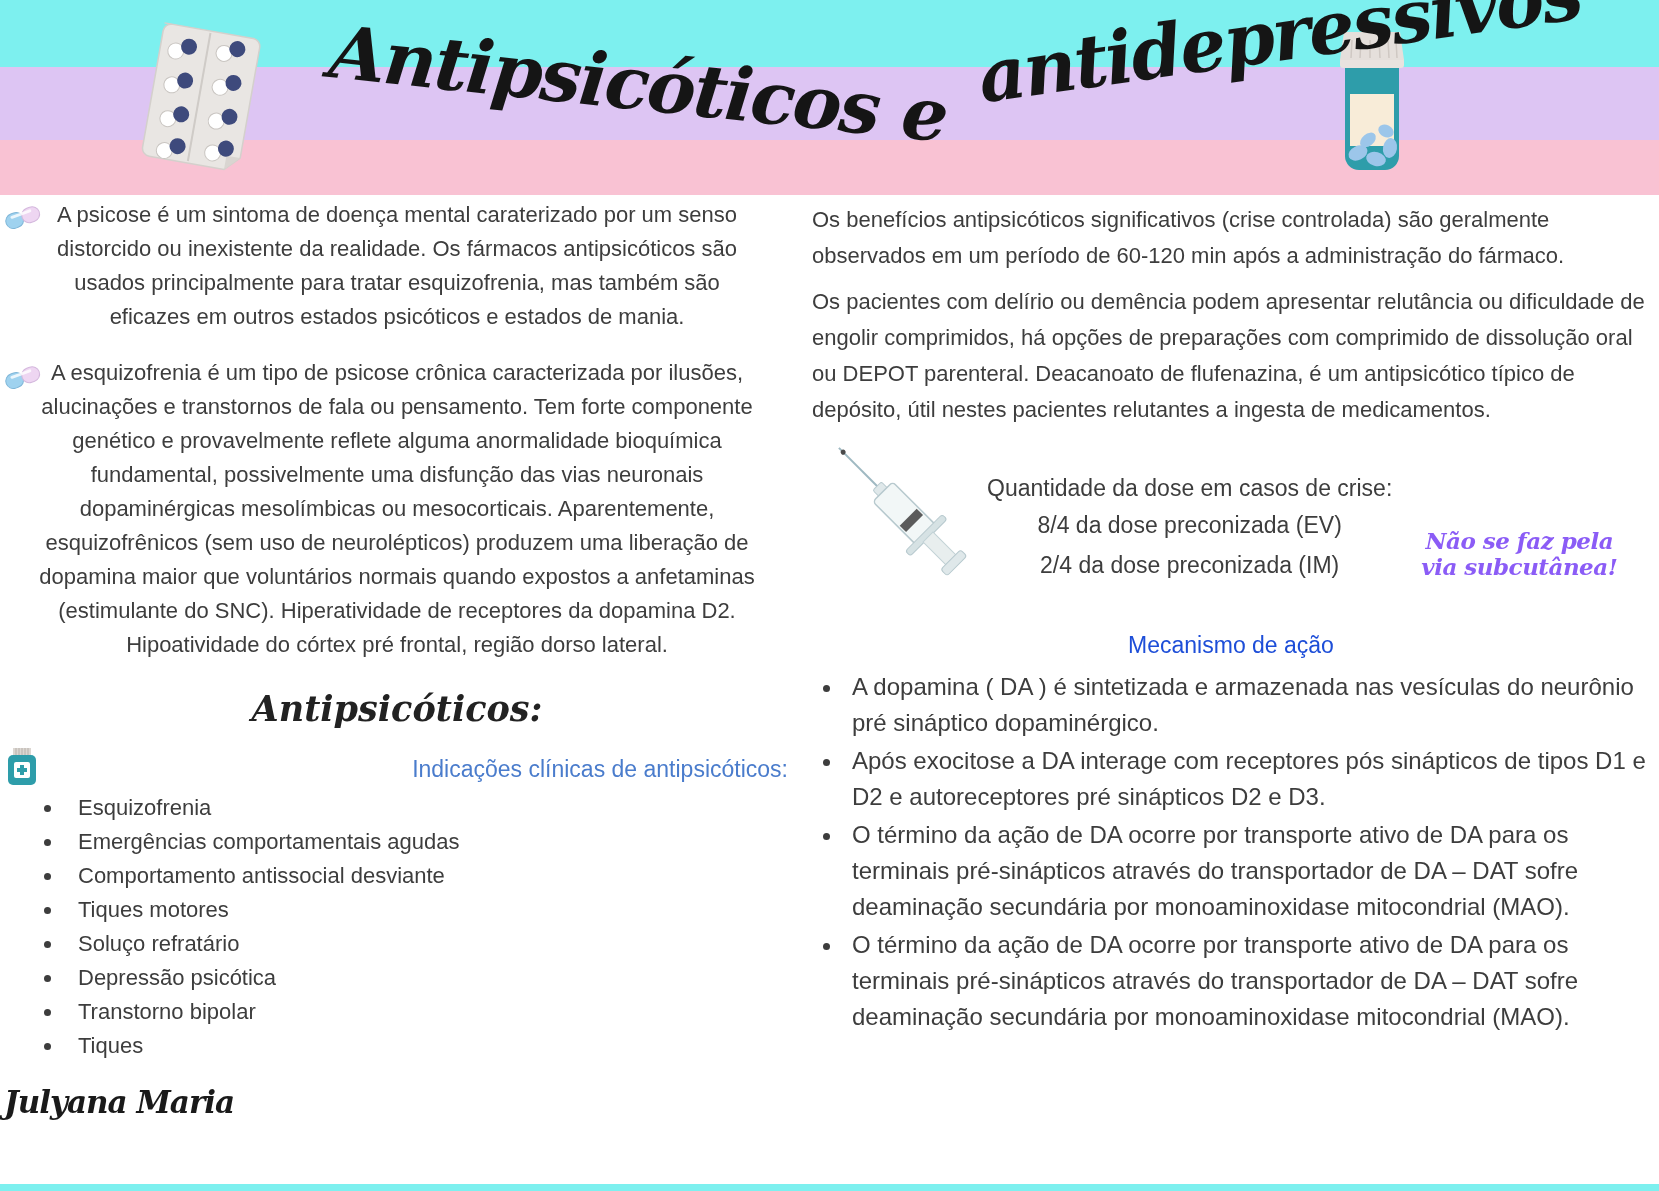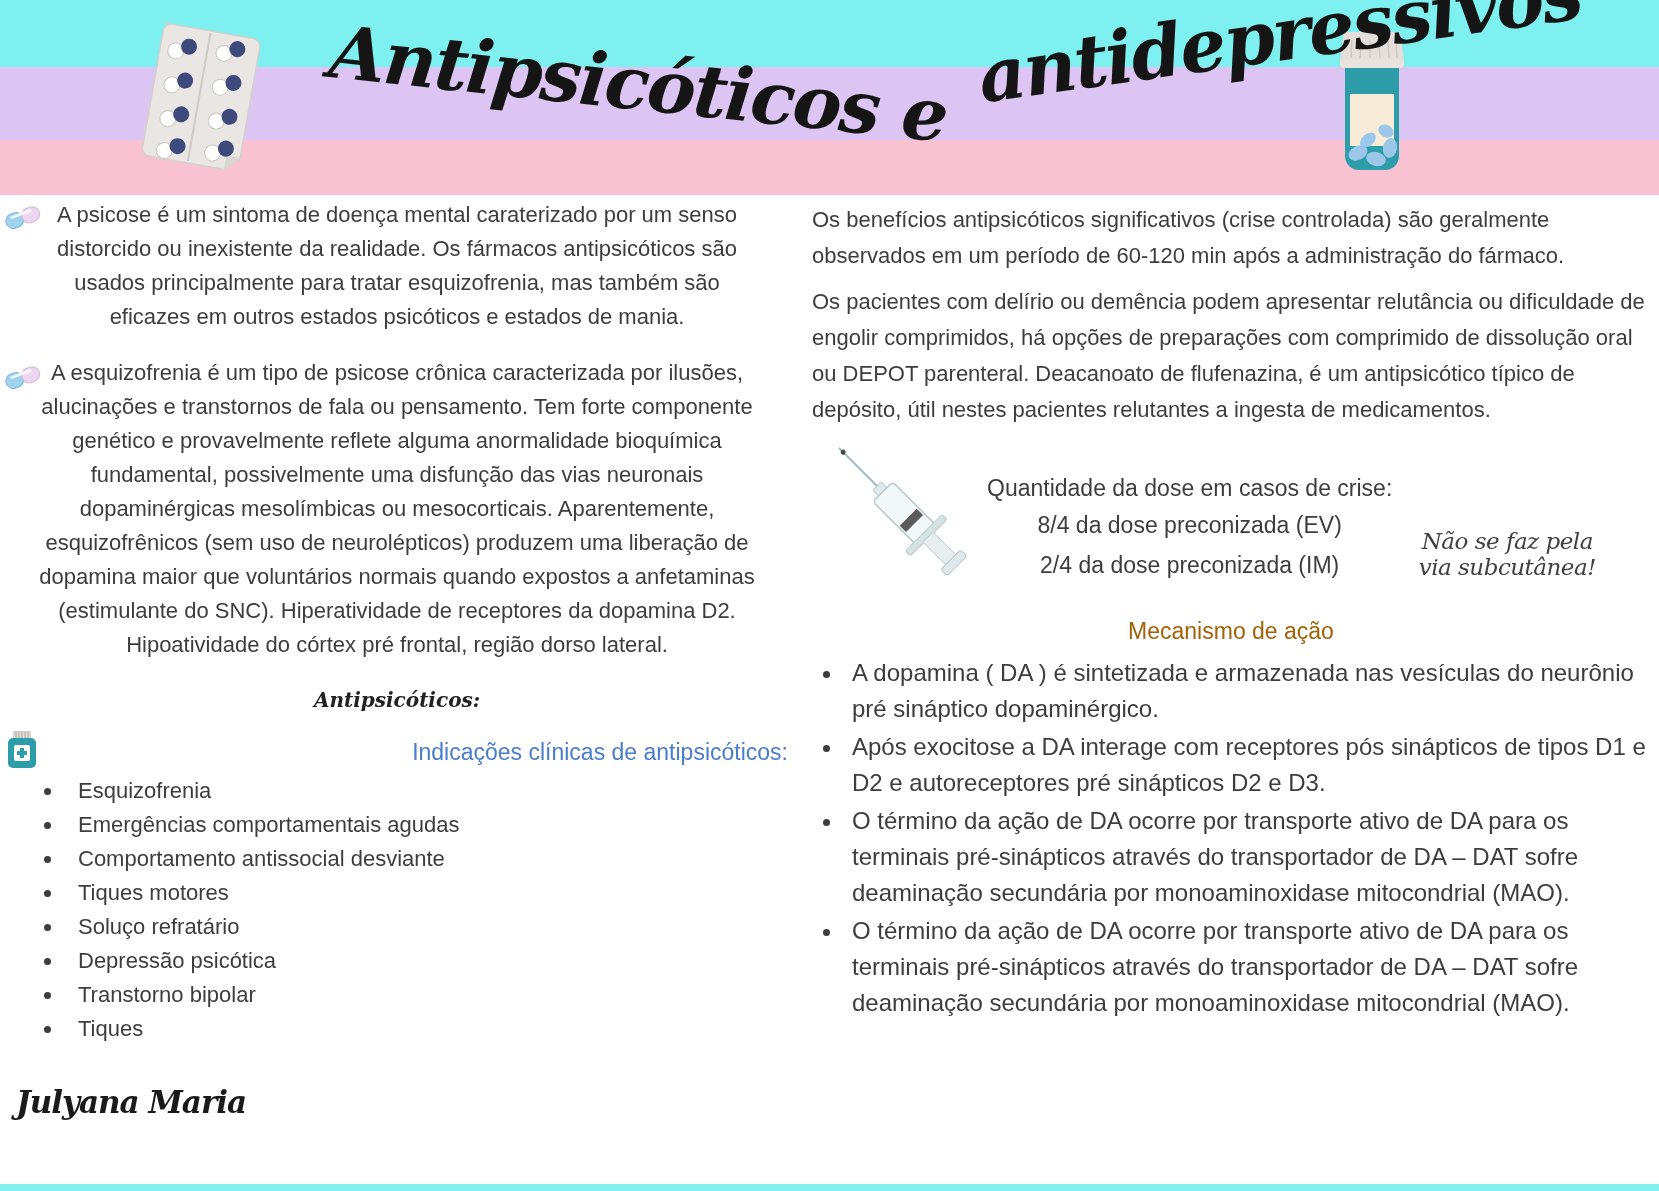--- a/index.html
+++ b/index.html
@@ -35,51 +35,51 @@
   .para{font-size:22px;line-height:34px;}
   .left-col .para{text-align:center;position:relative;padding:0 30px;}
   .right-col .para{text-align:left;line-height:36px;margin-bottom:10px;}
   .left-col .p1{}
   .left-col .p2{margin-top:22px;text-align:center;}
   .capsule-icon{position:absolute;left:-4px;top:4px;}
   .capsule-icon.second{top:6px;}
 
   .script-heading{
     font-family:"DejaVu Serif",serif;font-style:italic;font-weight:700;
-    font-size:20px;color:#222;text-align:center;margin-top:26px;letter-spacing:0px;
+    font-size:35px;color:#222;text-align:center;margin-top:26px;letter-spacing:0px;
   }
   .indications-heading{
     display:flex;align-items:center;justify-content:space-between;gap:8px;margin-top:18px;
   }
   .indications-heading .txt{font-size:23px;color:#4a7ccc;}
   ul.indications{
     list-style:disc;margin:0 0 0 0;padding-left:58px;
   }
   ul.indications li{font-size:22px;line-height:33px;margin-bottom:1px;padding-left:14px;}
 
   
   .dose-row{display:flex;align-items:center;margin-top:6px;}
   .syringe-icon{flex:0 0 175px;margin-top:-10px;}
   .dose-block{margin-top:26px;}
   .dose-heading{font-size:23px;line-height:34px;}
   .dose-lines{text-align:center;font-size:23px;line-height:40px;}
   .warning-note{
-    font-family:"DejaVu Serif",serif;font-style:italic;font-weight:400;
-    font-size:23px;line-height:26px;text-align:center;color:#404040;
-    margin-top:78px;margin-left:15px;width:200px;letter-spacing:-0.5px;
+    font-family:"DejaVu Serif",serif;font-style:italic;font-weight:700;
+    font-size:23px;line-height:26px;text-align:center;color:#8b5cf6;
+    margin-top:78px;margin-left:27px;width:200px;letter-spacing:-0.5px;
   }
   .mechanism-heading{
-    text-align:center;font-size:23px;color:#a16207;margin-top:26px;margin-bottom:10px;
+    text-align:center;font-size:23px;color:#1d4ed8;margin-top:40px;margin-bottom:10px;
   }
   ul.mechanism{list-style:disc;margin:0;padding-left:32px;}
   ul.mechanism li{font-size:24px;line-height:36px;margin-bottom:2px;padding-left:8px;}
 
   
   .signature{
-    position:absolute;left:16px;top:1084px;
+    position:absolute;left:4px;top:1084px;
     font-family:"DejaVu Serif",serif;font-style:italic;font-weight:700;
     font-size:31px;color:#1a1a1a;letter-spacing:-1px;
   }
 </style>
 </head>
 <body>
 
 <div class="banner">
   <div class="stripe cyan"></div>
   <div class="stripe lav"></div>

